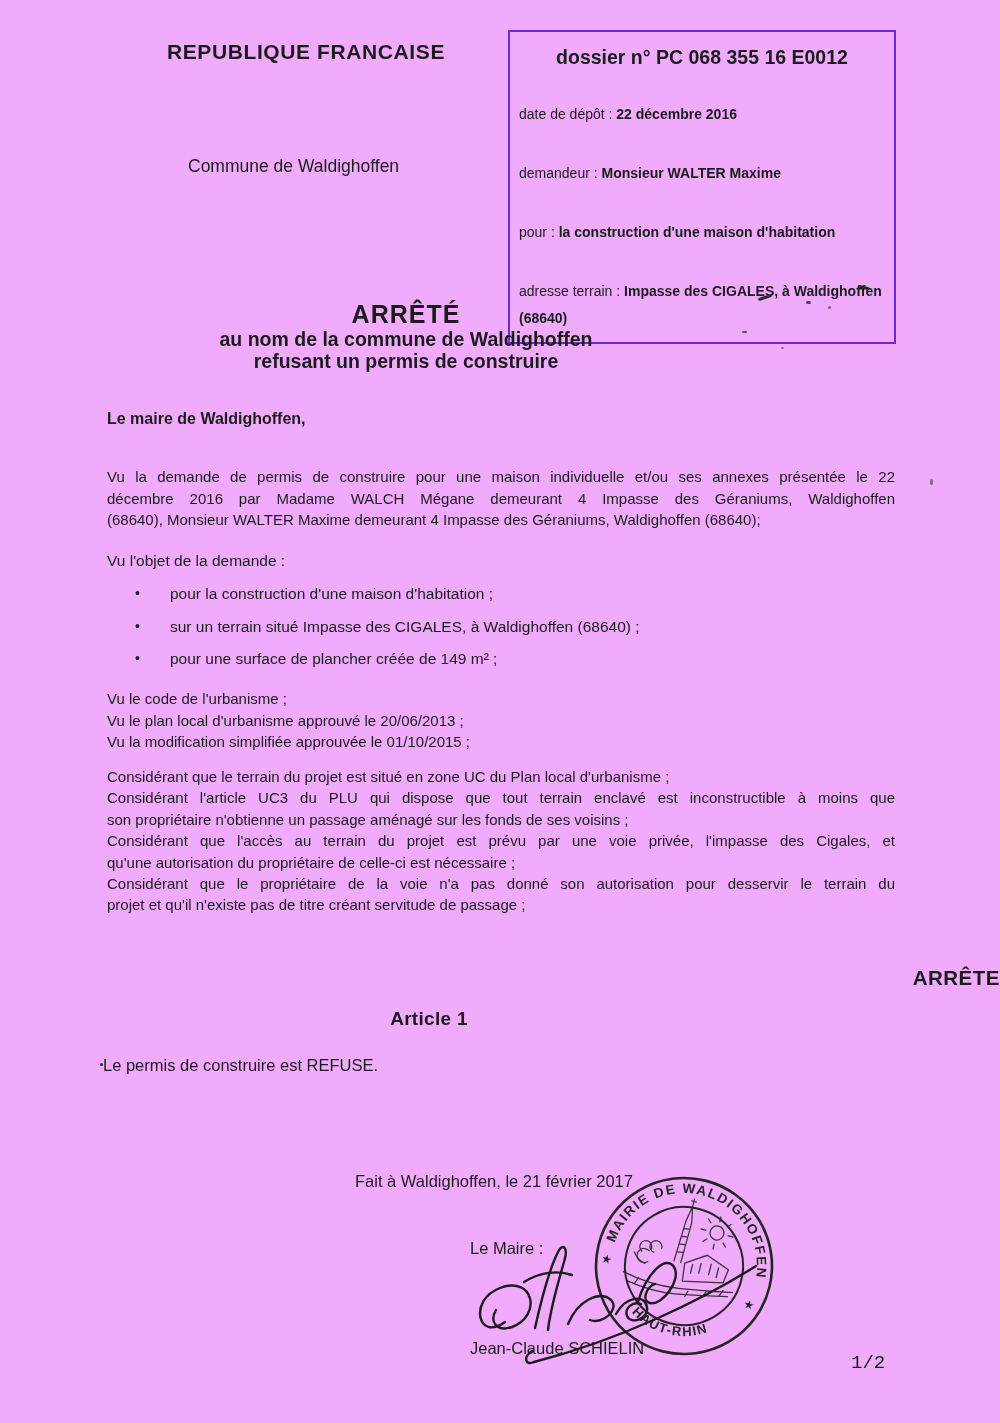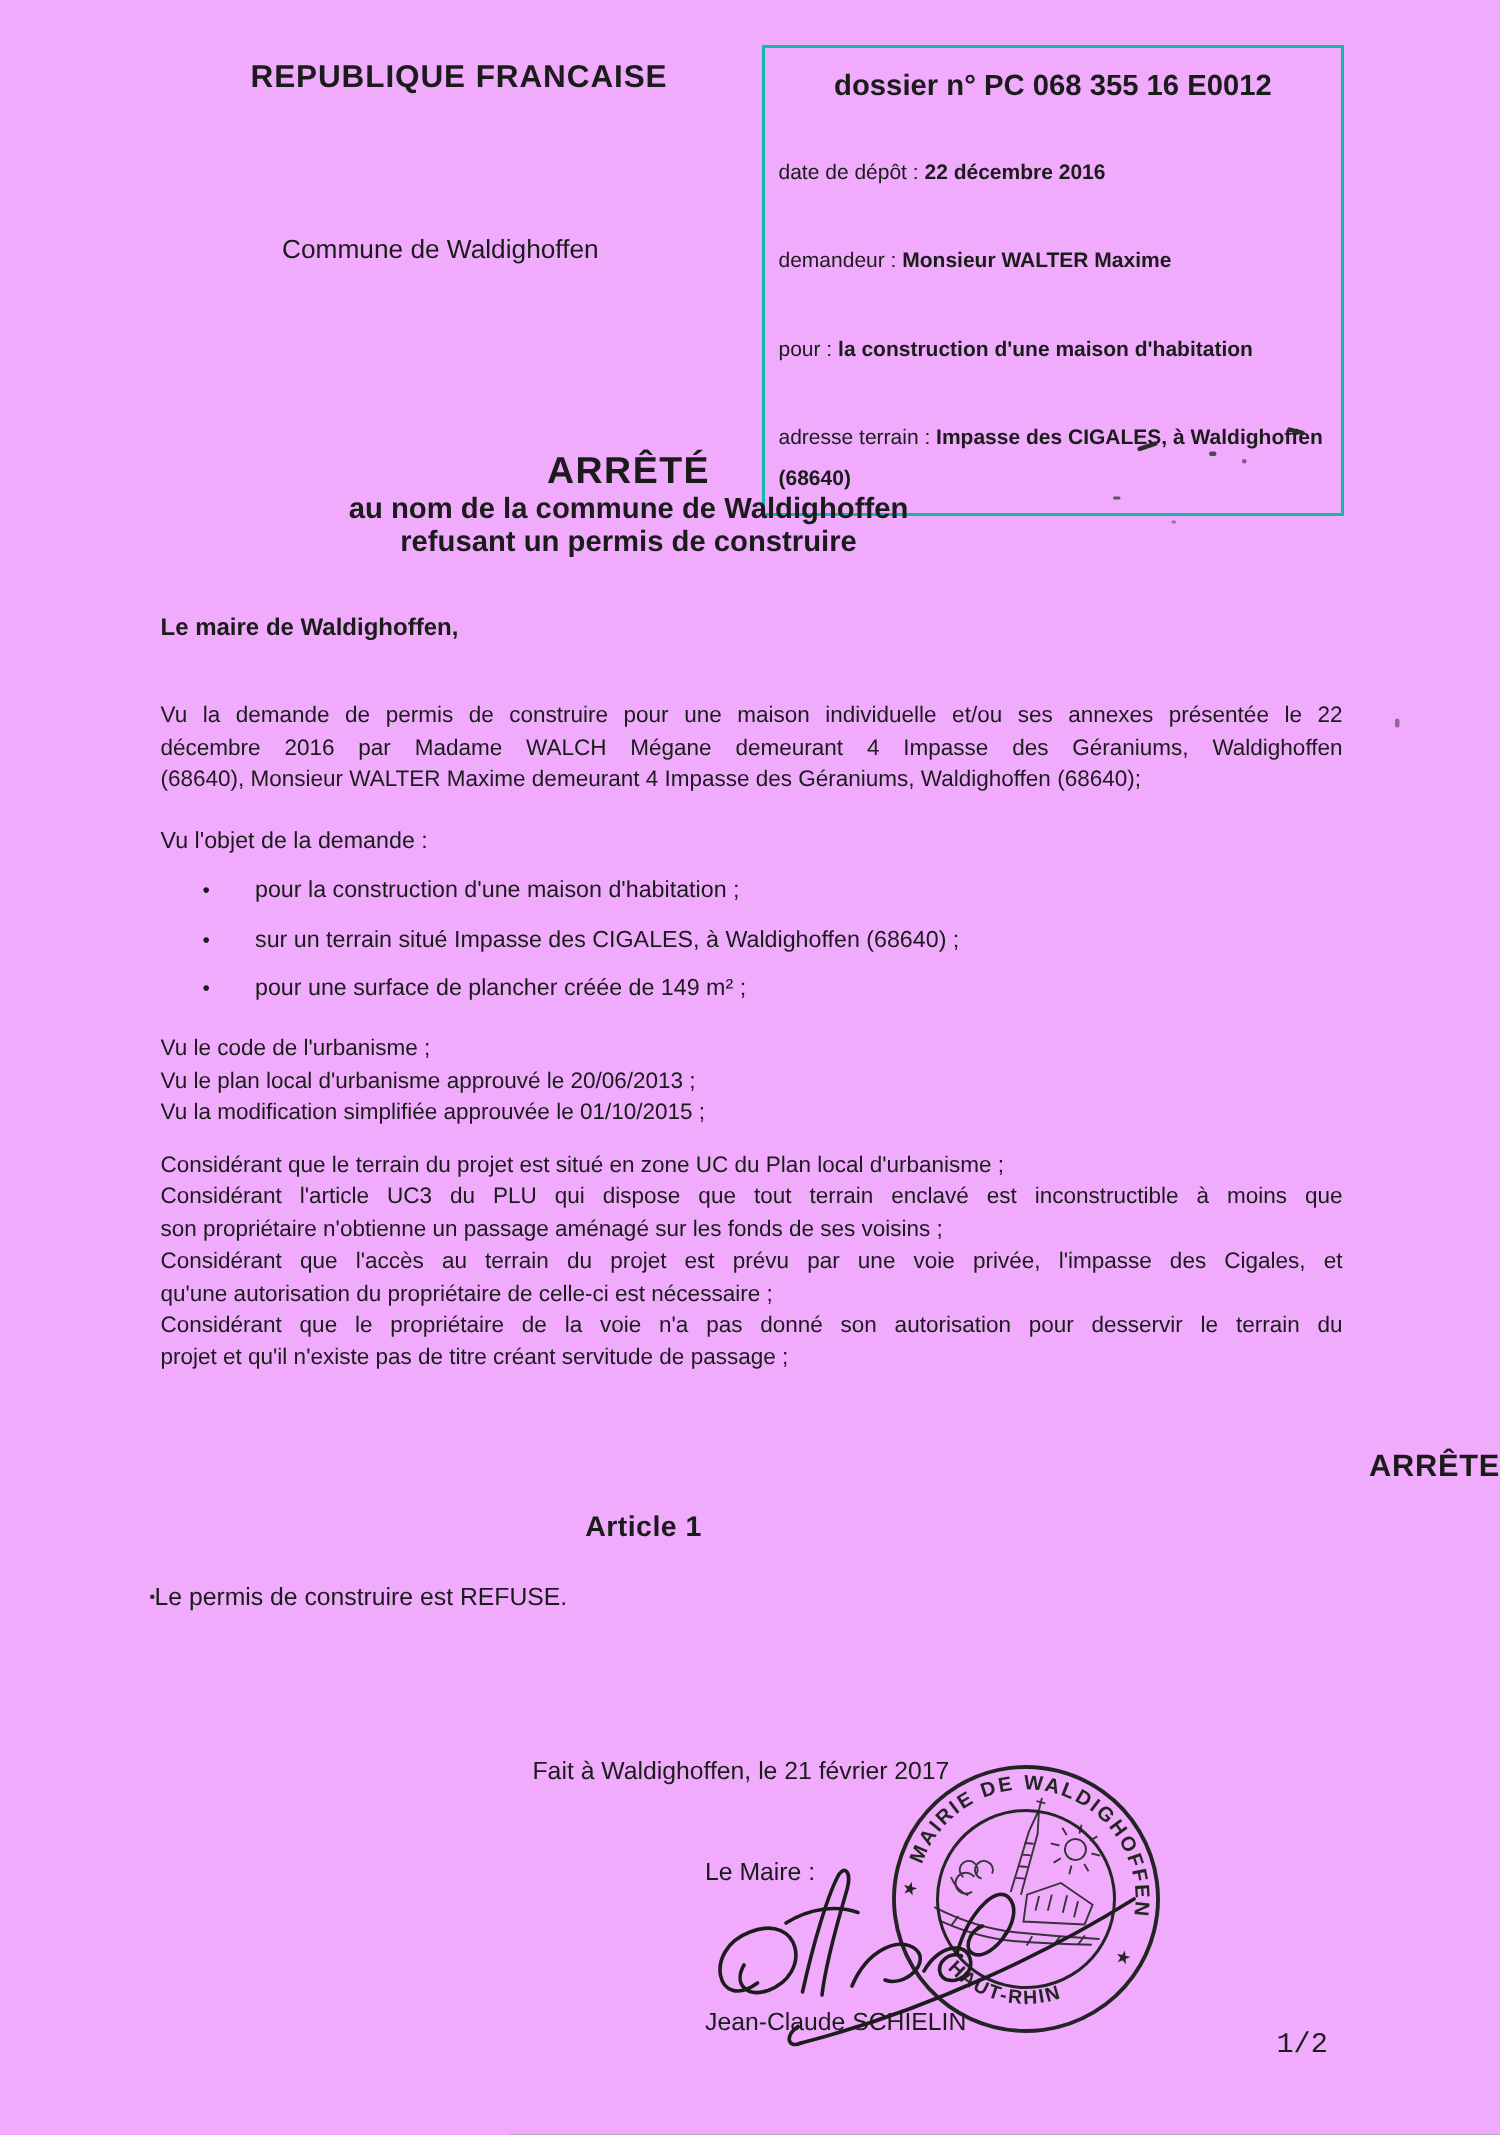--- a/index.html
+++ b/index.html
@@ -8,28 +8,28 @@
     margin:0 auto;overflow:hidden;
     font-family:"Liberation Sans","DejaVu Sans",sans-serif;
     color:#1b1b1b;
   }
   .abs{position:absolute;}
   
   .republic{left:167px;top:40px;font-size:21px;font-weight:bold;letter-spacing:.6px;}
   .commune{left:188px;top:156px;font-size:17.5px;}
   
   .dossier-box{
-    left:508px;top:30px;width:366px;border:2px solid #14b8a6;
+    left:508px;top:30px;width:366px;border:2px solid #6d28d9;
     padding:8px 9px 10px 9px;background:transparent;
   }
   .dossier-title{text-align:center;font-size:19.5px;font-weight:bold;margin:6px 0 30px 0;}
   .dossier-row{font-size:14px;line-height:27px;margin-top:32px;}
   .dossier-row .val{font-weight:bold;}
   
-  .title-block{left:0;top:299px;width:812px;text-align:center;padding-left:13px;}
+  .title-block{left:0;top:299px;width:812px;text-align:center;}
   .t1{font-size:25px;font-weight:bold;letter-spacing:1px;line-height:30px;}
   .t2{font-size:19.5px;font-weight:bold;line-height:21.5px;}
   
   .body-text{font-size:15px;line-height:21.5px;}
   .salutation{left:107px;top:410px;font-size:16px;font-weight:bold;}
   .para{left:107px;top:466px;width:788px;}
   .jl{text-align:justify;text-align-last:justify;}
   .object-intro{left:107px;top:552px;font-size:15.5px;}
   .bullets{left:135px;top:583px;width:720px;}
   .bullet-row{margin-bottom:11.5px;font-size:15.5px;line-height:21px;display:flex;}

